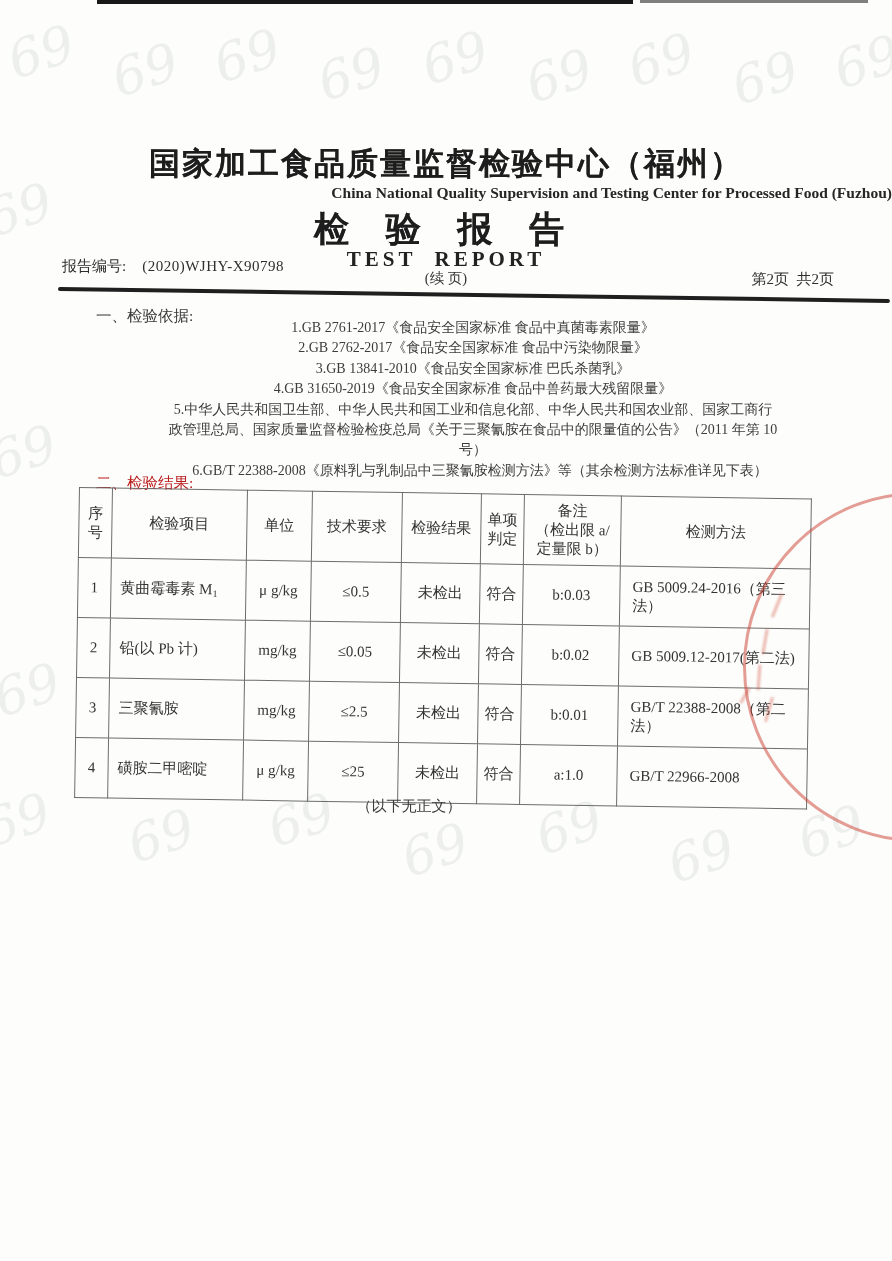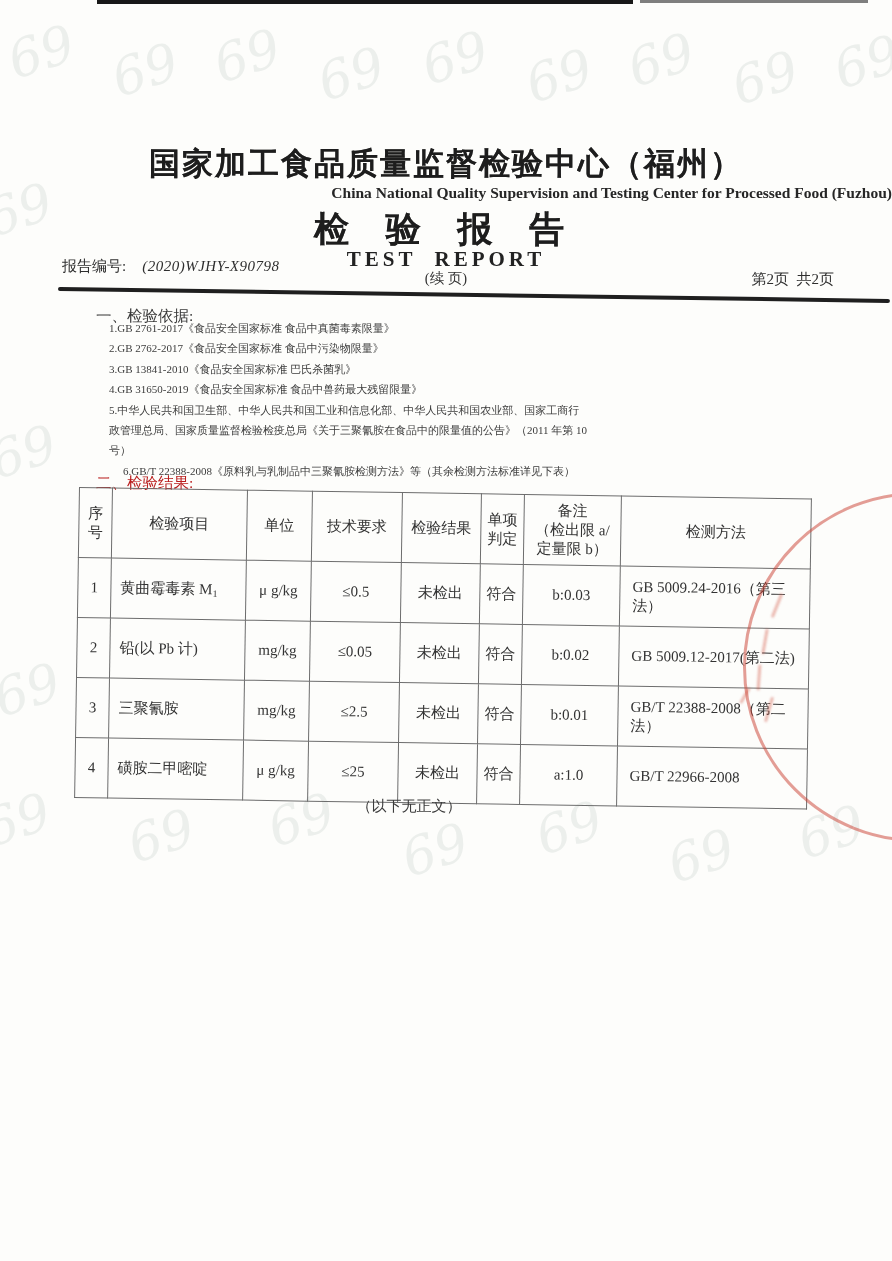--- a/index.html
+++ b/index.html
@@ -26,30 +26,30 @@
   .org-en { position:absolute; top:184px; left:0; width:100%; text-align:right;
     font-size:15.5px; font-weight:bold; color:#262626; }
   .title-cn { position:absolute; top:206px; left:0; width:100%; text-align:center;
     font-size:35px; font-weight:bold; letter-spacing:14px; white-space:pre; color:#1d1d1d;
     text-shadow:0 0 .6px rgba(20,20,20,.7); }
   .title-en { position:absolute; top:247px; left:0; width:100%; text-align:center;
     font-size:21px; font-weight:bold; letter-spacing:4px; white-space:pre; color:#222; }
   .subtitle { position:absolute; top:269px; left:0; width:100%; text-align:center;
     font-size:14.5px; white-space:pre; color:#333; }
   .report-no { position:absolute; top:257px; left:62px; font-size:15px; color:#2e2e2e; }
-  .report-no .val { margin-left:16px; letter-spacing:.5px;font-style:italic; }
+  .report-no .val { margin-left:16px; letter-spacing:.5px; }
   .page-indicator { position:absolute; top:270px; right:58px; font-size:15px;
     white-space:pre; color:#2e2e2e; }
   .rule { position:absolute; top:287px; left:58px; width:832px; height:4px;
     background:#1f1f1f; transform:rotate(0.82deg); transform-origin:left center;
     border-radius:2px; }
   
   .basis-heading { position:absolute; top:298px; left:96px; font-size:15.5px; color:#383838;margin-top:8px; }
-  .basis-list { position:absolute; top:318px; left:109px; width:746px;
-    font-size:11px; line-height:20.4px; color:#3c3c3c; }
+  .basis-list { position:absolute; top:318px; left:100px; width:746px;
+    font-size:14px; line-height:20.4px; color:#3c3c3c;text-align:center; }
   .basis-item.indent { padding-left:14px; }
   .results-heading { position:absolute; top:473px; left:96px; font-size:15.5px; color:#b91c1c; }
   
   .table-wrap { position:absolute; top:487px; left:79px;
     transform:rotate(0.9deg); transform-origin:0 0; }
   table { border-collapse:collapse; table-layout:fixed; width:732px;
     font-size:15px; color:#333; }
   th,td { border:1px solid #6d6d6d; text-align:center; padding:2px 3px;
     font-weight:normal; overflow:hidden; }
   thead tr { height:70px; }

